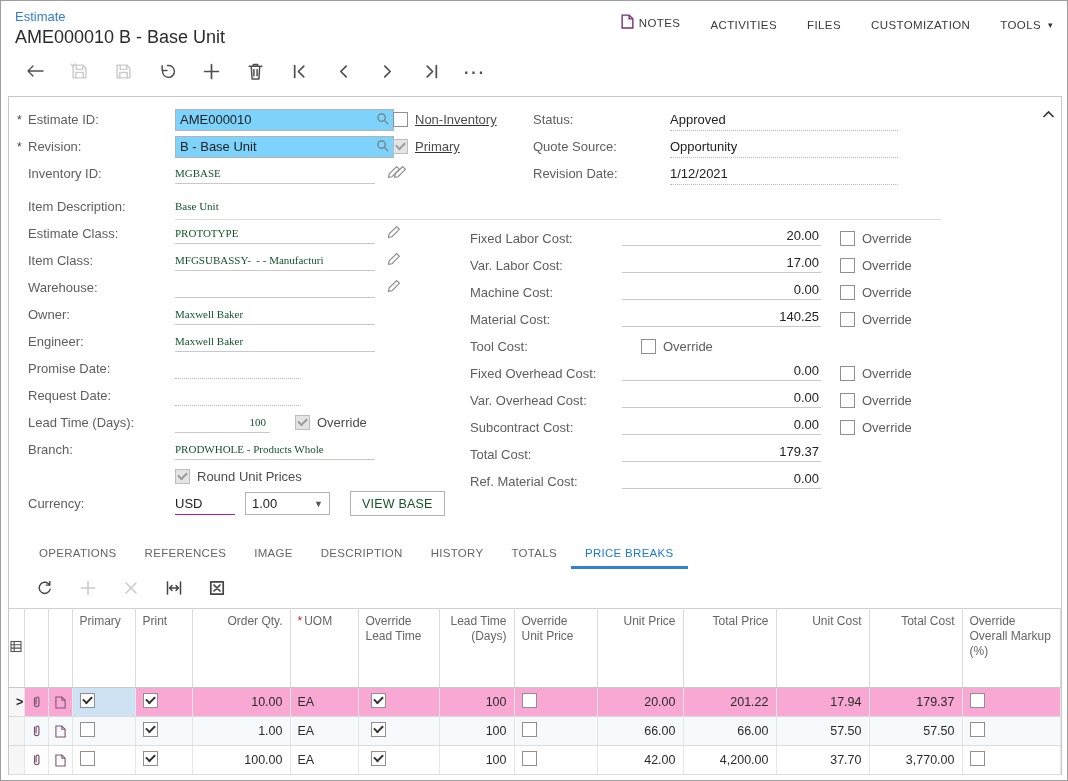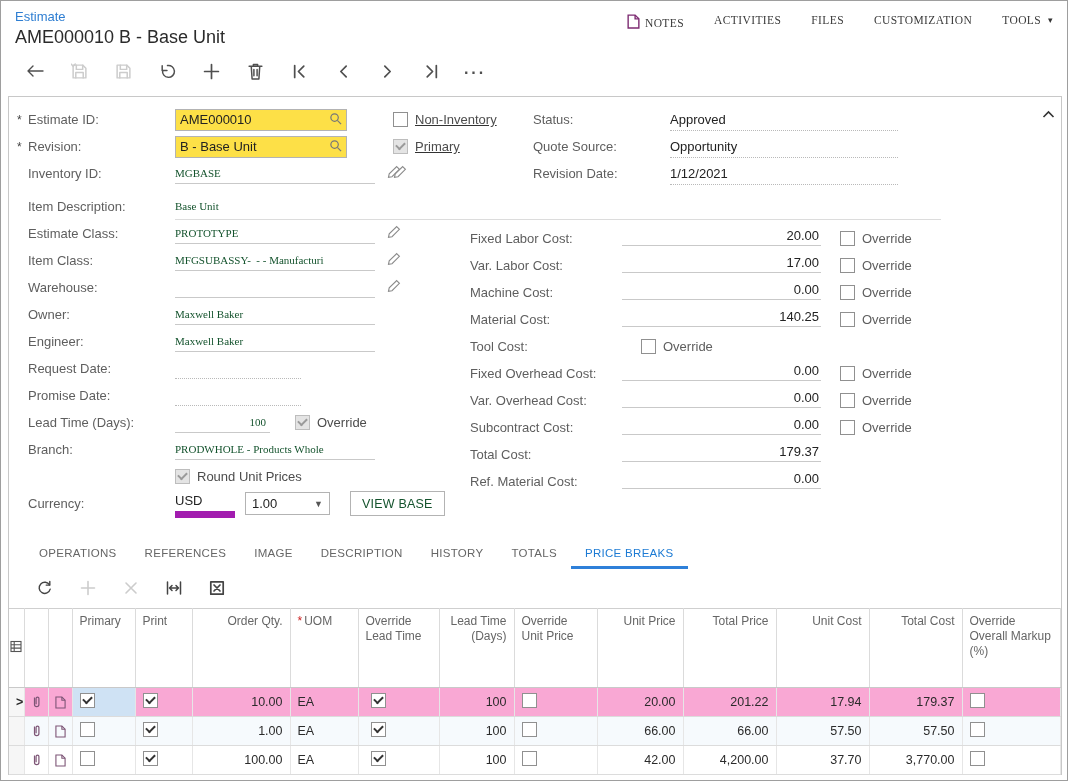--- a/index.html
+++ b/index.html
@@ -4,21 +4,21 @@
 <style>
   html,body{margin:0;padding:0;background:#fff;}
   body{width:1068px;height:781px;position:relative;overflow:hidden;
        font-family:"Liberation Sans",sans-serif;color:#333;}
   .window{position:absolute;inset:0;border:1px solid #9e9e9e;box-sizing:border-box;}
 
   
   .crumbs{position:absolute;left:14px;top:8px;}
   .crumbs a{font-size:13px;color:#2e7ed2;text-decoration:none;display:block;cursor:pointer;}
   .crumbs h1{font-size:18px;font-weight:400;color:#2b2b2b;margin:3px 0 0 0;}
-  .toplinks{position:absolute;right:14px;top:13px;display:flex;align-items:flex-start;gap:30px;font-family:Liberation Serif, serif;}
+  .toplinks{position:absolute;right:14px;top:13px;display:flex;align-items:flex-end;gap:30px;}
   .tlink{font-size:11.5px;letter-spacing:.4px;color:#3a3a3a;display:flex;align-items:center;gap:5px;cursor:pointer;}
   .tlink .caret{font-size:9px;color:#333;margin-left:2px;}
 
   
   .toolbar{position:absolute;left:12px;top:54px;height:36px;display:flex;align-items:center;}
   .tbtn{width:44px;height:30px;display:flex;align-items:center;justify-content:center;cursor:pointer;}
   .tbtn svg{stroke:#4f4f4f;fill:none;stroke-width:1.4;stroke-linecap:round;stroke-linejoin:round;}
   .tbtn.disabled svg{stroke:#ccc;}
   .tbtn.dots{color:#4f4f4f;font-size:16px;font-weight:700;letter-spacing:2px;}
 
@@ -29,21 +29,21 @@
 
   .frow{height:27px;display:flex;align-items:center;padding-left:8px;}
   .fspacer{height:6px;}
   .req{width:11px;color:#444;font-size:12px;}
   .flabel{width:147px;font-size:13px;color:#5e5e5e;}
   .slabel{width:137px;font-size:13px;color:#5e5e5e;}
   .clabel{width:152px;font-size:13px;color:#5e5e5e;}
   .pre{white-space:pre;}
 
   .fleft{position:absolute;left:0;top:9px;width:470px;}
-  .boxfield{width:172px;height:22px;border:1px solid #b3b3b3;display:flex;align-items:center;padding:0 4px;box-sizing:border-box;background:#fde047;}
+  .boxfield{width:219px;height:22px;border:1px solid #b3b3b3;display:flex;align-items:center;padding:0 4px;box-sizing:border-box;background:#7dd3fc;}
   .boxfield .val{flex:1;font-size:13px;color:#222;overflow:hidden;white-space:nowrap;}
   .ulfield{width:200px;height:21px;border-bottom:1px solid #c9c9c9;font-size:11px;color:#14532d;line-height:21px;overflow:hidden;white-space:nowrap;box-sizing:border-box;font-family:Liberation Serif, serif;}
   .dotfield{border-bottom:1px dotted #b9b9b9;width:126px;height:21px;}
   .numfield{width:95px;text-align:right;padding-right:4px;}
   .icnbtn{margin-left:12px;cursor:pointer;display:flex;align-items:center;}
   .icnbtn svg{stroke:#8a8a8a;fill:none;stroke-width:1.1;}
   .mag svg{stroke:#777;fill:none;stroke-width:1.3;}
 
   .fchecks{position:absolute;left:384px;top:9px;text-decoration:underline;}
   .fchecks .frow{padding-left:0;}
@@ -62,21 +62,21 @@
 
   
   .cb{display:inline-block;width:13px;height:13px;border:1px solid #909090;background:#fff;position:relative;flex:none;box-sizing:content-box;cursor:pointer;}
   .cb[data-state^="checked"]::after{content:"";position:absolute;left:2px;top:2px;width:7px;height:4px;
       border-left:2px solid #333;border-bottom:2px solid #333;transform:rotate(-45deg);}
   .cb[data-state="checked-disabled"]{background:#e4e4e4;border-color:#bdbdbd;}
   .cb[data-state="checked-disabled"]::after{border-color:#9a9a9a;}
 
   
   .curgrp{display:flex;align-items:center;}
-  .cur-code{width:60px;height:21px;border-bottom:7px solid #a21caf;font-size:13px;color:#222;line-height:21px;}
+  .cur-code{width:60px;height:21px;border-bottom:1px solid #a21caf;font-size:13px;color:#222;line-height:21px;}
   .cur-rate{width:85px;height:23px;border:1px solid #b3b3b3;margin-left:10px;display:flex;align-items:center;padding:0 6px;box-sizing:border-box;font-size:13px;color:#222;justify-content:space-between;cursor:pointer;}
   .cur-rate .dd{font-size:9px;color:#555;}
   .viewbase{margin-left:20px;height:25px;border:1px solid #b3b3b3;background:#fff;font-size:12.5px;color:#14532d;
       display:flex;align-items:center;padding:0 11px;letter-spacing:.2px;cursor:pointer;}
 
   
   .tabs{position:absolute;left:0;right:0;top:444px;height:28px;display:flex;padding-left:16px;}
   .tab{padding:0 14px;line-height:25px;font-size:11.5px;letter-spacing:.3px;color:#666;cursor:pointer;white-space:nowrap;}
   .tab.active{color:#1d7bd4;border-bottom:3px solid #2e80d9;}
 
@@ -297,26 +297,26 @@
         <label class="flabel">Owner:</label>
         <div class="ulfield"><span>Maxwell Baker</span></div>
       </div>
       <div class="frow">
         <span class="req"></span>
         <label class="flabel">Engineer:</label>
         <div class="ulfield"><span>Maxwell Baker</span></div>
       </div>
       <div class="frow">
         <span class="req"></span>
+        <label class="flabel">Promise Date:</label>
+        <div class="ulfield dotfield"><span></span></div>
+      </div>
+      <div class="frow">
+        <span class="req"></span>
         <label class="flabel">Request Date:</label>
-        <div class="ulfield dotfield"><span></span></div>
-      </div>
-      <div class="frow">
-        <span class="req"></span>
-        <label class="flabel">Promise Date:</label>
         <div class="ulfield dotfield"><span></span></div>
       </div>
       <div class="frow">
         <span class="req"></span>
         <label class="flabel">Lead Time (Days):</label>
         <div class="ulfield numfield"><span>100</span></div>
         <span class="cb" style="margin-left:25px;" data-state="checked-disabled"></span>
         <span class="cblabel">Override</span>
       </div>
       <div class="frow">

